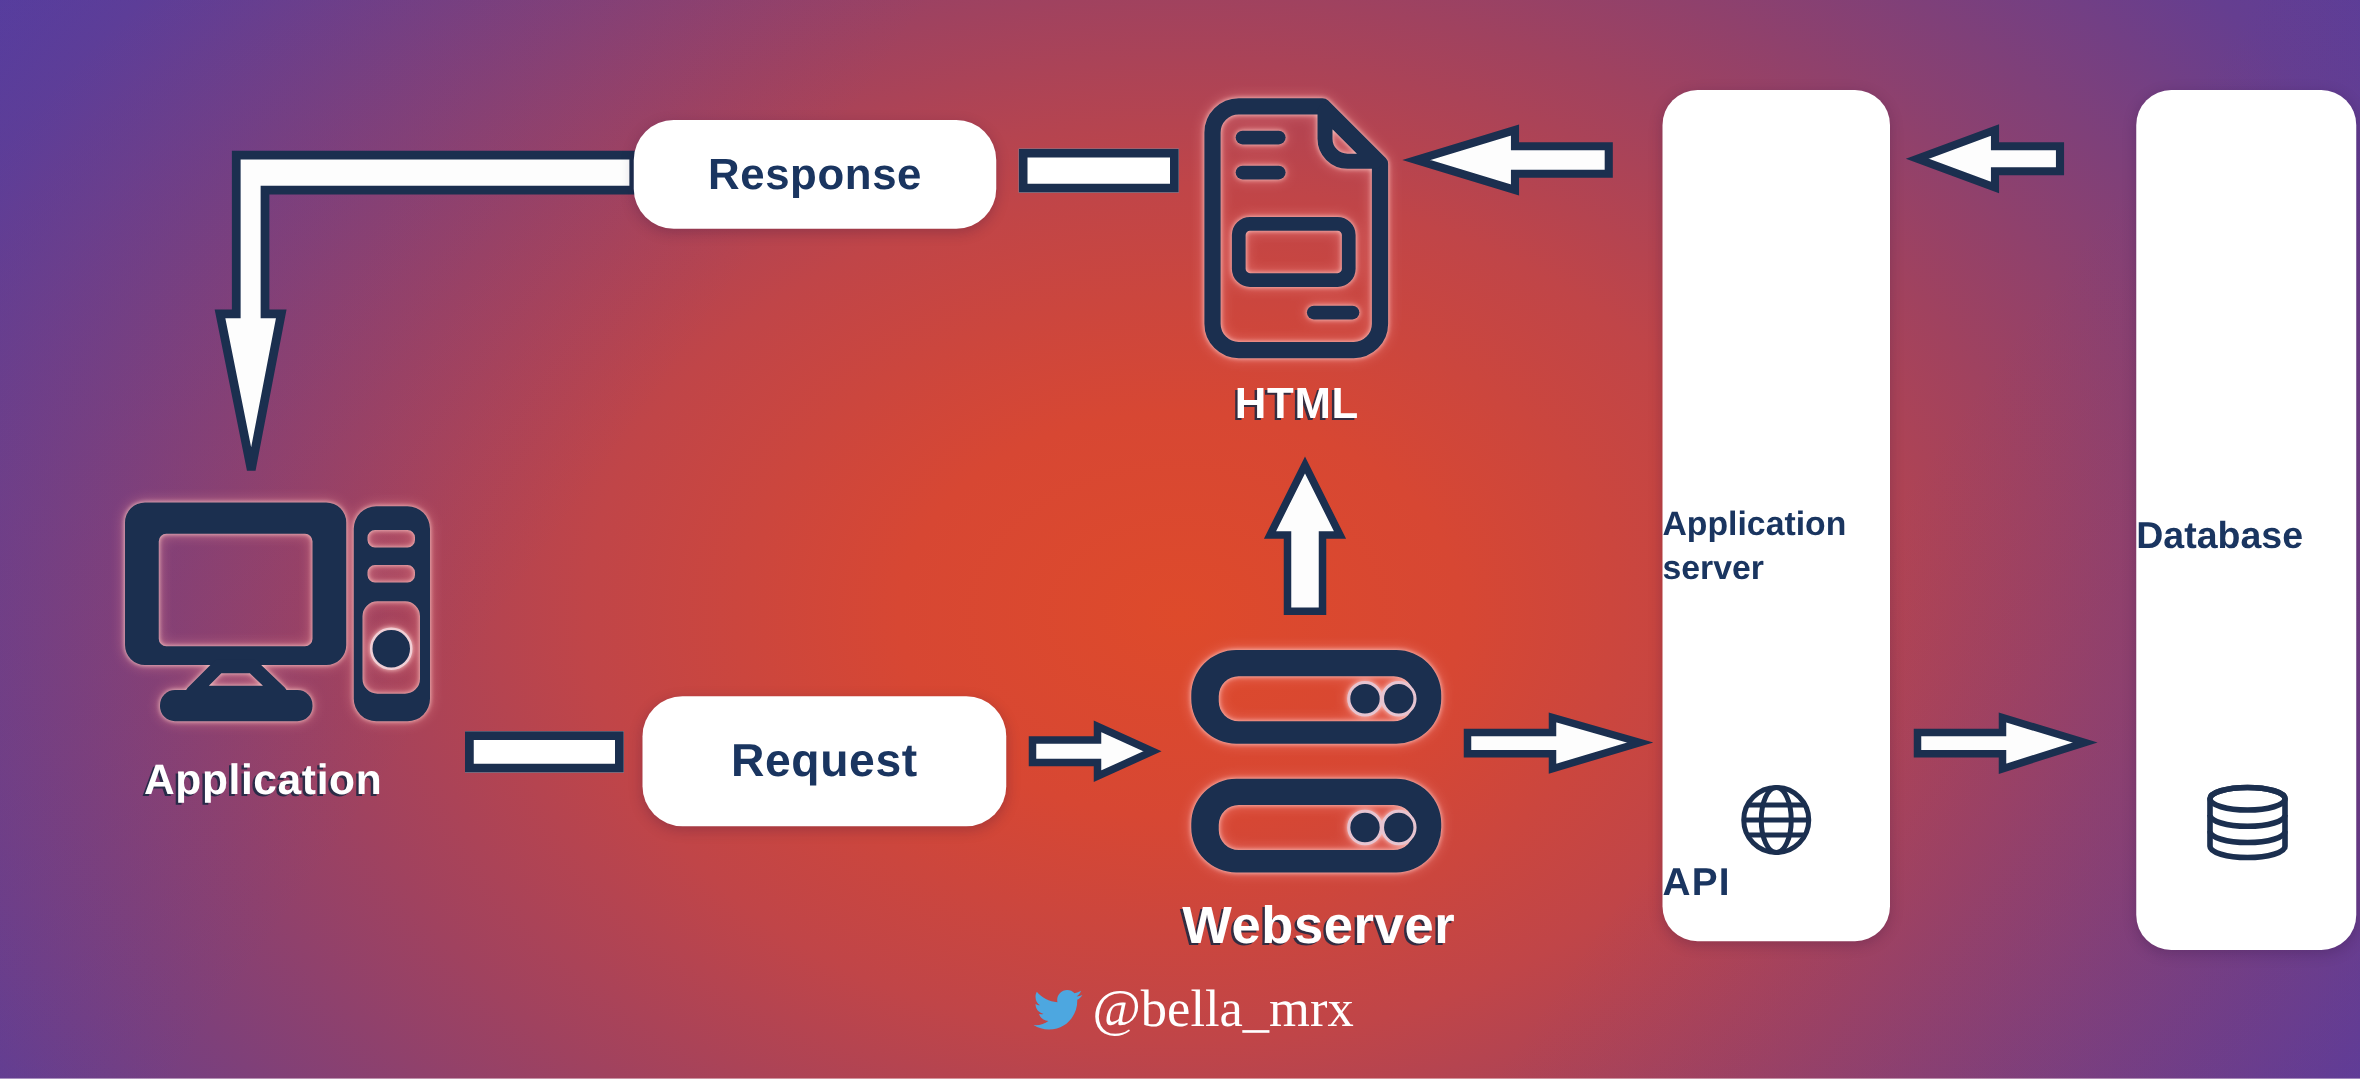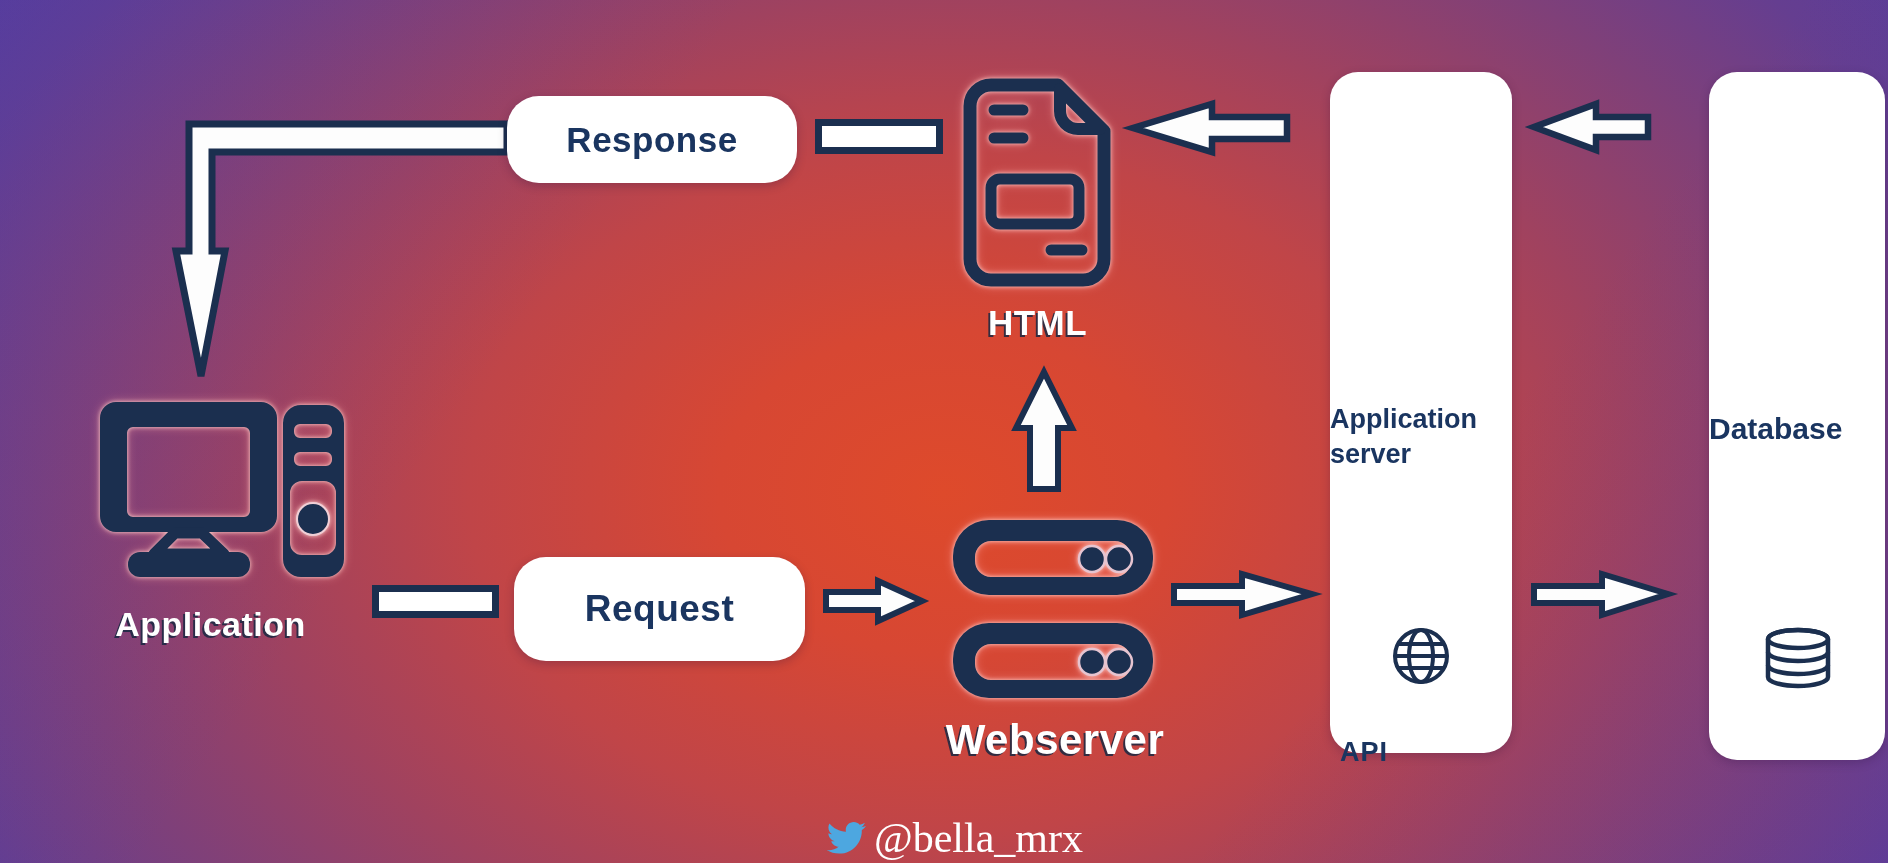--- a/index.html
+++ b/index.html
@@ -123,33 +123,33 @@
       <span>Application</span><br>
       <span>server</span>
     </div>
     <svg class="abs" style="left:60px;top:553px;" width="62" height="62" viewBox="0 0 62 62">
       <circle cx="31" cy="31" r="26" fill="none" stroke="#1b2f4f" stroke-width="4"></circle>
       <ellipse cx="31" cy="31" rx="12" ry="26" fill="none" stroke="#1b2f4f" stroke-width="4"></ellipse>
       <line x1="8" y1="19" x2="54" y2="19" stroke="#1b2f4f" stroke-width="4"></line>
       <line x1="5" y1="31" x2="57" y2="31" stroke="#1b2f4f" stroke-width="4"></line>
       <line x1="8" y1="43" x2="54" y2="43" stroke="#1b2f4f" stroke-width="4"></line>
     </svg>
-    <div class="title" style="top:665px;font-size:27px;letter-spacing:1px;padding-left:10px;">API</div>
+    <div class="title" style="top:616px;font-size:31px;letter-spacing:1px;">API</div>
   </div>
 
   <div class="tall-box" style="left:1673px;top:72px;width:176px;height:688px;margin-left:36px;">
     <div class="title" style="top:340px;font-size:30px;">Database</div>
     <svg class="abs" style="left:55px;top:555px;" width="68" height="64" viewBox="0 0 68 64">
       <path d="M4,12 a30,9 0 0 1 60,0 V50 a30,9 0 0 1 -60,0 Z" fill="none" stroke="#1b2f4f" stroke-width="4.5"></path>
       <ellipse cx="34" cy="12" rx="30" ry="9" fill="none" stroke="#1b2f4f" stroke-width="4.5"></ellipse>
       <path d="M4,25 a30,9 0 0 0 60,0" fill="none" stroke="#1b2f4f" stroke-width="4.5"></path>
       <path d="M4,38 a30,9 0 0 0 60,0" fill="none" stroke="#1b2f4f" stroke-width="4.5"></path>
     </svg>
   </div>
 
-  <div class="footer" style="left:826px;top:784px;margin-top:30px;">
+  <div class="footer" style="left:826px;top:784px;">
     <svg width="42" height="35" viewBox="0 0 40 33">
       <path fill="#4da7e0" d="M38,4.5c-1.4.6-2.9,1-4.4,1.2 1.6-1,2.8-2.5,3.4-4.3-1.5.9-3.2,1.5-4.9,1.9C30.6,1.7,28.6.8,26.4.8c-4.2,0-7.6,3.4-7.6,7.6 0,.6.1,1.2.2,1.7C12.7,9.8,7.1,6.8,3.3,2.2c-.7,1.1-1,2.5-1,3.9 0,2.6,1.3,5,3.4,6.3-1.2,0-2.4-.4-3.4-1v.1c0,3.7,2.6,6.8,6.1,7.5-.6.2-1.3.2-2,.2-.5,0-1,0-1.4-.1 1,3,3.8,5.2,7.1,5.3-2.6,2-5.9,3.2-9.5,3.2-.6,0-1.2,0-1.8-.1 3.4,2.2,7.4,3.4,11.7,3.4 14,0,21.6-11.6,21.6-21.6v-1C35.7,7.4,37,6,38,4.5z"></path>
     </svg>
     <span class="handle">@bella_mrx</span>
   </div>
 
 </div>
 
 </body></html>

